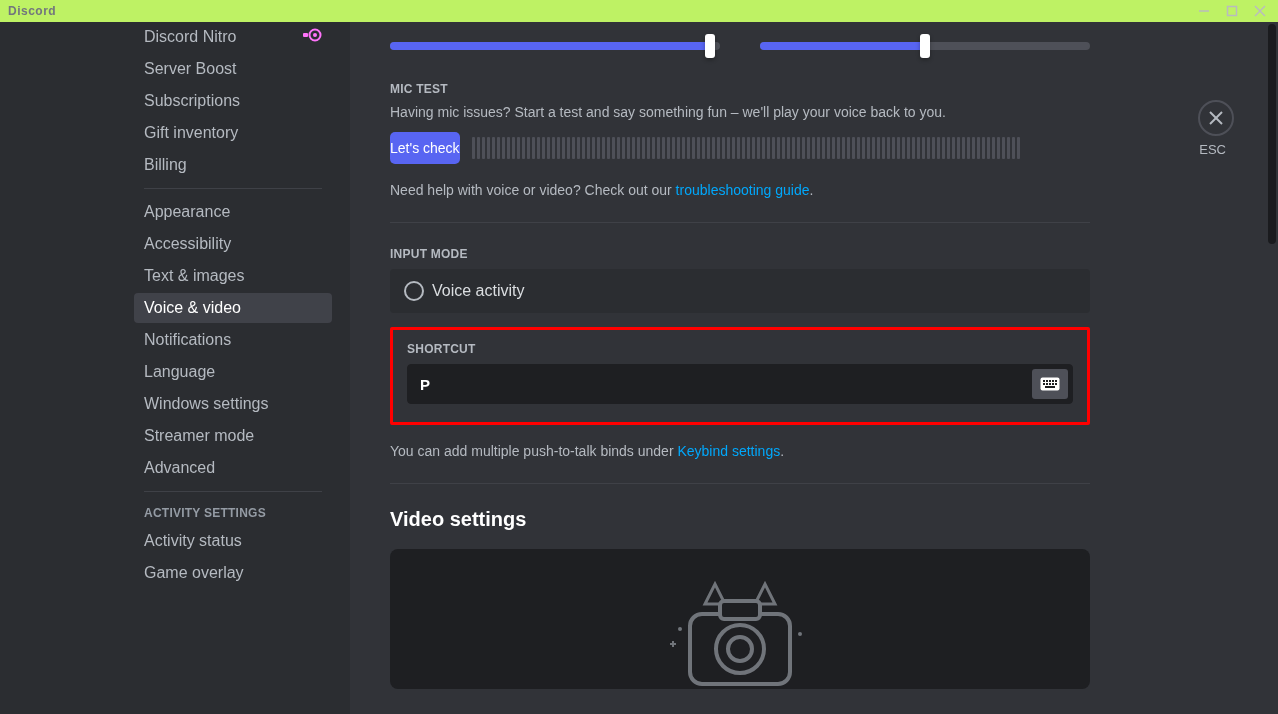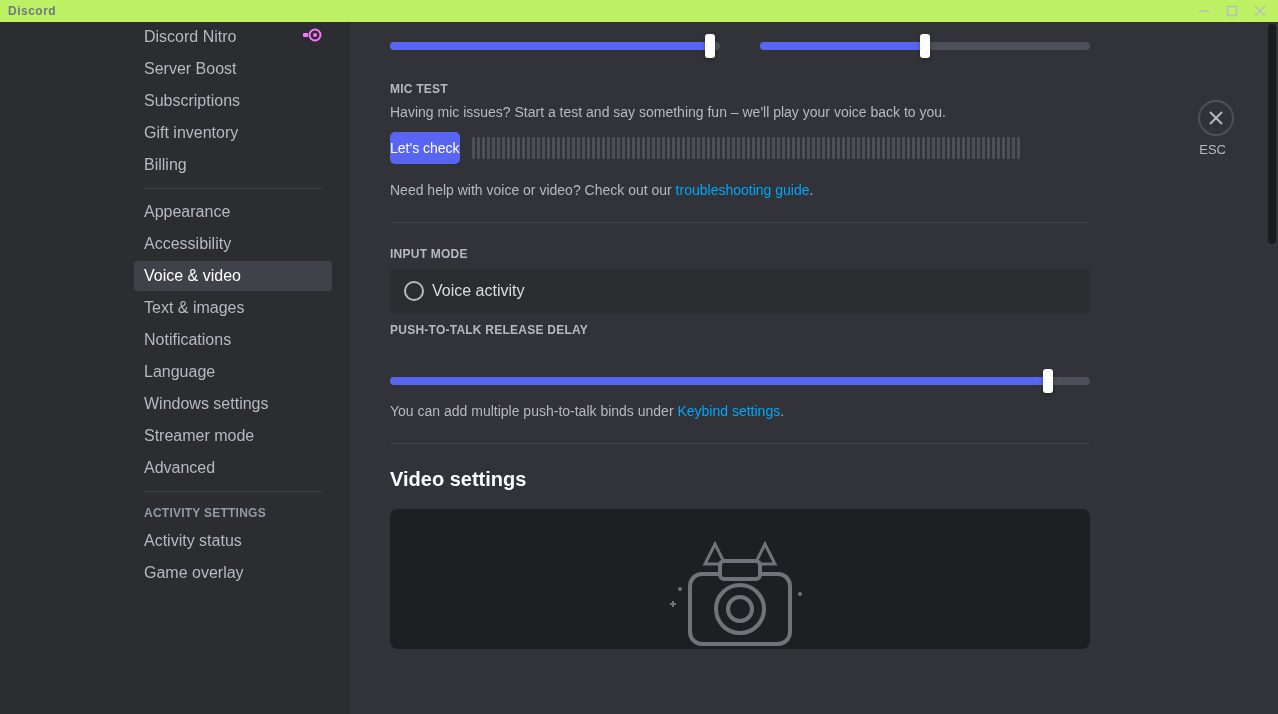--- a/index.html
+++ b/index.html
@@ -191,25 +191,25 @@
         <div class="sidebar-item">
           <span>Billing</span>
         </div>
         <div class="sidebar-sep"></div>
         <div class="sidebar-item">
           <span>Appearance</span>
         </div>
         <div class="sidebar-item">
           <span>Accessibility</span>
         </div>
+        <div class="sidebar-item">
+          <span>Text &amp; images</span>
+        </div>
         <div class="sidebar-item selected">
           <span>Voice &amp; video</span>
-        </div>
-        <div class="sidebar-item">
-          <span>Text &amp; images</span>
         </div>
         <div class="sidebar-item">
           <span>Notifications</span>
         </div>
         <div class="sidebar-item">
           <span>Language</span>
         </div>
         <div class="sidebar-item">
           <span>Windows settings</span>
         </div>
@@ -385,25 +385,40 @@
       <div class="content-sep"></div>
 
       <div class="sec-label">INPUT MODE</div>
       <div class="radio-option">
         <div class="radio-circle"></div>
         <span>Voice activity</span>
       </div>
 
       <div class="row-2" style="margin-top:10px;">
         <div class="col">
-          <div class="sec-label">PUSH-TO-TALK RELEASE DELAY</div>
-          <div class="ptt-slider-wrap">
-            <div class="ptt-slider-track">
-              <div class="ptt-slider-fill" id="ptt-fill" style="width: 94%;"></div>
-              <div class="ptt-slider-thumb" id="ptt-thumb" style="left: 94%;"></div>
+          <div class="shortcut-block">
+            <div class="sec-label">SHORTCUT</div>
+            <div class="shortcut-input-wrap">
+              <input class="shortcut-input" readonly="" value="P" style="">
+              <div class="kbd-btn">
+                <svg width="20" height="14" viewBox="0 0 20 14">
+                  <rect x="0.5" y="0.5" width="19" height="13" rx="2" fill="#fff"></rect>
+                  <rect x="3" y="3" width="2" height="2" fill="#1e1f22"></rect>
+                    <rect x="6" y="3" width="2" height="2" fill="#1e1f22"></rect>
+                    <rect x="9" y="3" width="2" height="2" fill="#1e1f22"></rect>
+                    <rect x="12" y="3" width="2" height="2" fill="#1e1f22"></rect>
+                    <rect x="15" y="3" width="2" height="2" fill="#1e1f22"></rect>
+                  <rect x="3" y="6" width="2" height="2" fill="#1e1f22"></rect>
+                    <rect x="6" y="6" width="2" height="2" fill="#1e1f22"></rect>
+                    <rect x="9" y="6" width="2" height="2" fill="#1e1f22"></rect>
+                    <rect x="12" y="6" width="2" height="2" fill="#1e1f22"></rect>
+                    <rect x="15" y="6" width="2" height="2" fill="#1e1f22"></rect>
+                  <rect x="5" y="9" width="10" height="2" fill="#1e1f22"></rect>
+                </svg>
+              </div>
             </div>
           </div>
         </div>
       </div>
 
       <div class="hint">
         <span>You can add multiple push-to-talk binds under </span><span class="link">Keybind settings</span><span>.</span>
       </div>
 
       <div class="content-sep"></div>

